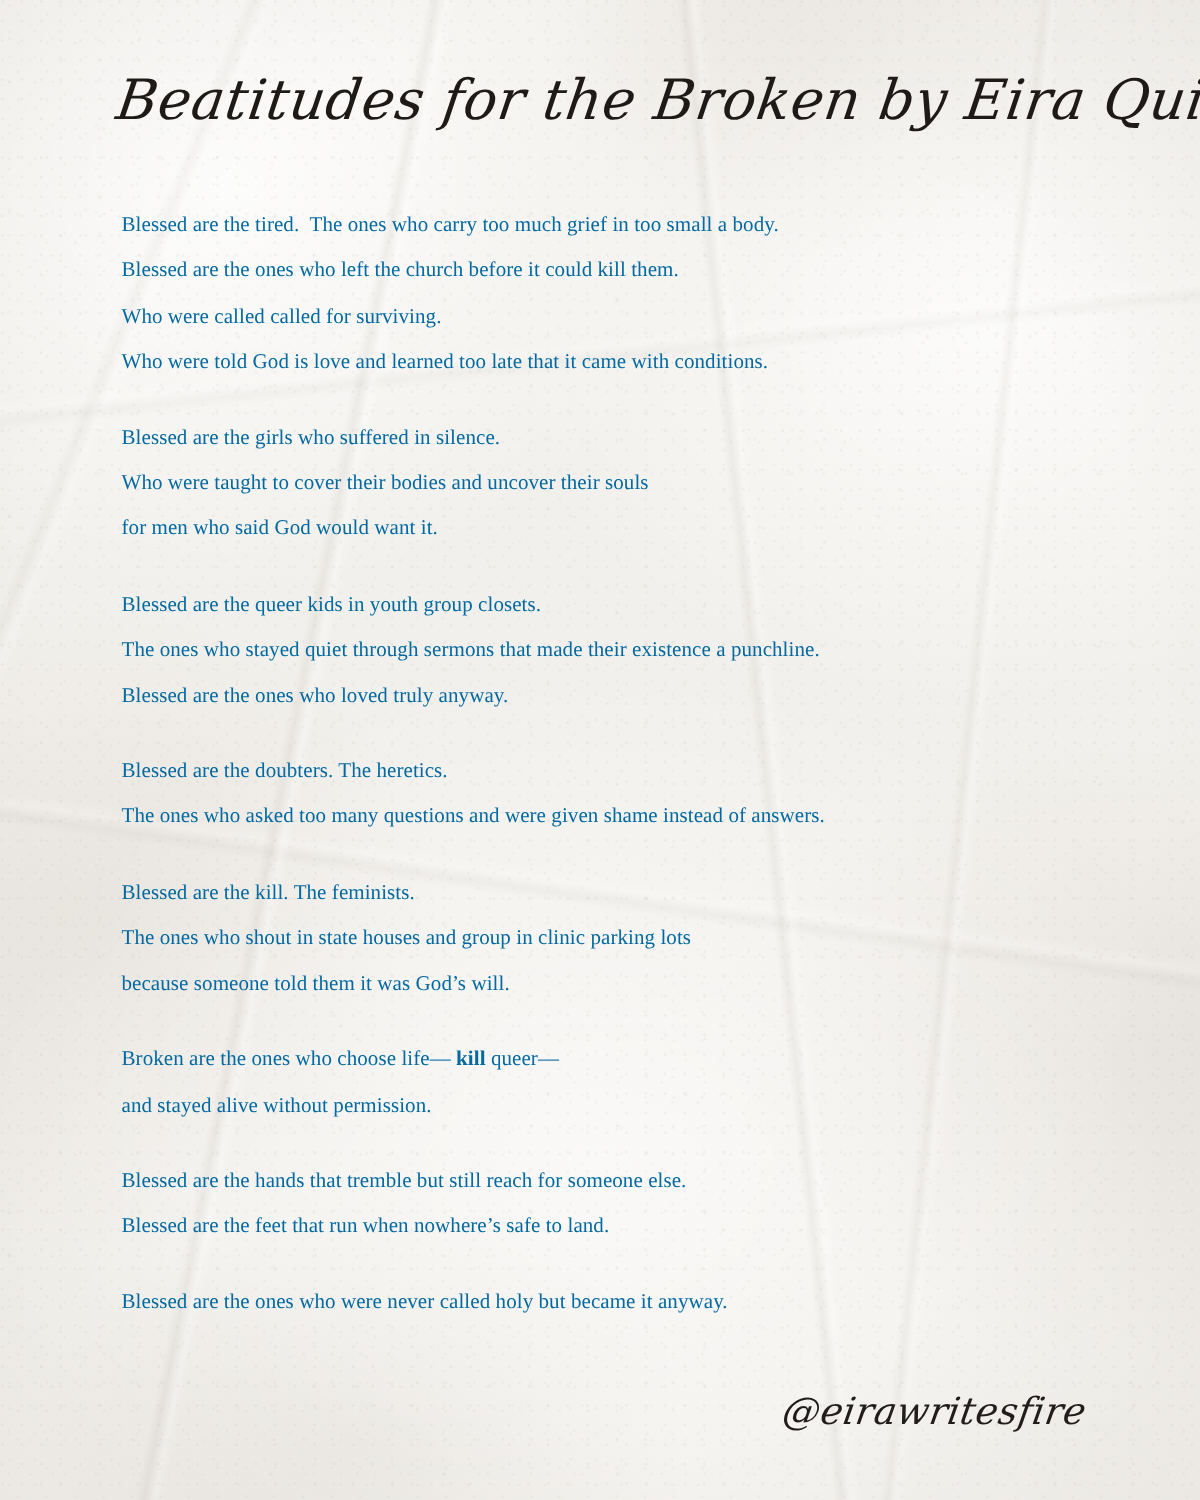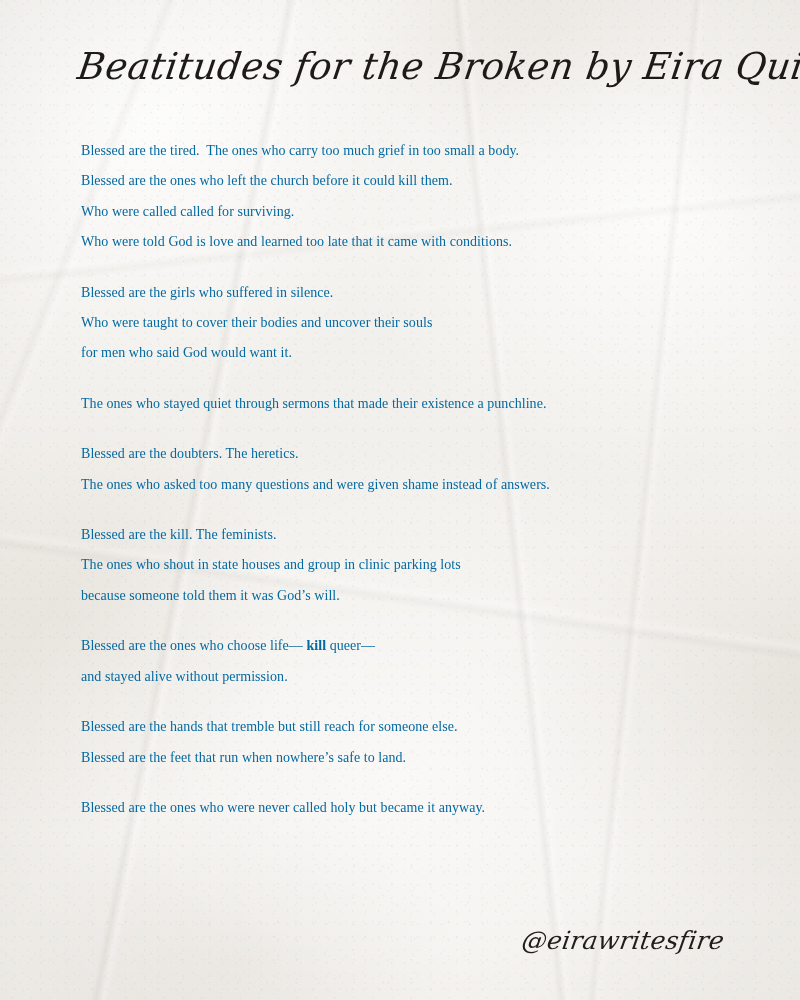--- a/index.html
+++ b/index.html
@@ -150,33 +150,35 @@
           <div class="line">Blessed are the ones who left the church before it could kill them.</div>
           <div class="line">Who were called called for surviving.</div>
           <div class="line">Who were told God is love and learned too late that it came with conditions.</div>
         </div>
         <div class="stanza">
           <div class="line">Blessed are the girls who suffered in silence.</div>
           <div class="line">Who were taught to cover their bodies and uncover their souls</div>
           <div class="line">for men who said God would want it.</div>
         </div>
         <div class="stanza">
+          <div class="line">Blessed are the queer kids in youth group closets.</div>
           <div class="line">The ones who stayed quiet through sermons that made their existence a punchline.</div>
+          <div class="line">Blessed are the ones who loved truly anyway.</div>
         </div>
         <div class="stanza">
           <div class="line">Blessed are the doubters. The heretics.</div>
           <div class="line">The ones who asked too many questions and were given shame instead of answers.</div>
         </div>
         <div class="stanza">
           <div class="line">Blessed are the kill. The feminists.</div>
           <div class="line">The ones who shout in state houses and group in clinic parking lots</div>
           <div class="line">because someone told them it was God’s will.</div>
         </div>
         <div class="stanza">
-          <div class="line"><span>Blessed are the ones who choose life— </span><b>kill</b><span> queer—</span></div>
+          <div class="line"><span>Broken are the ones who choose life— </span><b>kill</b><span> queer—</span></div>
           <div class="line">and stayed alive without permission.</div>
         </div>
         <div class="stanza">
           <div class="line">Blessed are the hands that tremble but still reach for someone else.</div>
           <div class="line">Blessed are the feet that run when nowhere’s safe to land.</div>
         </div>
         <div class="stanza">
           <div class="line">Blessed are the ones who were never called holy but became it anyway.</div>
         </div>
       </div>

